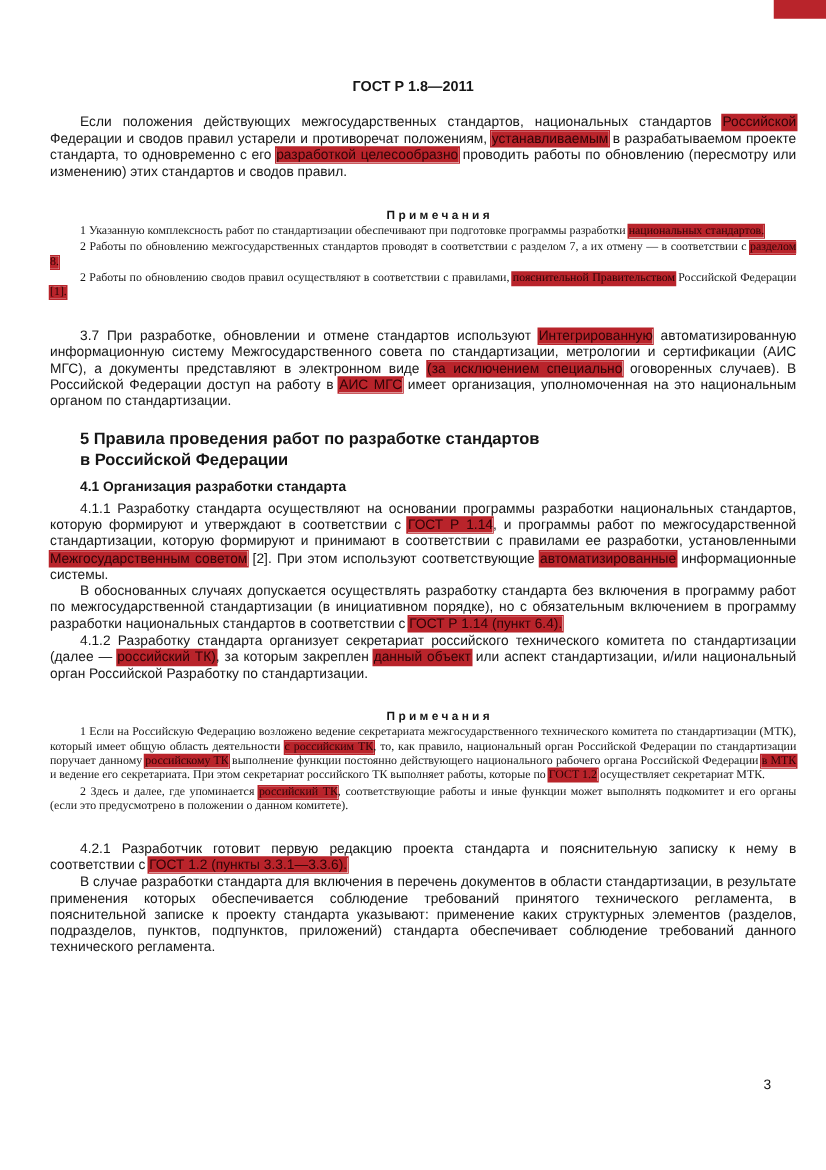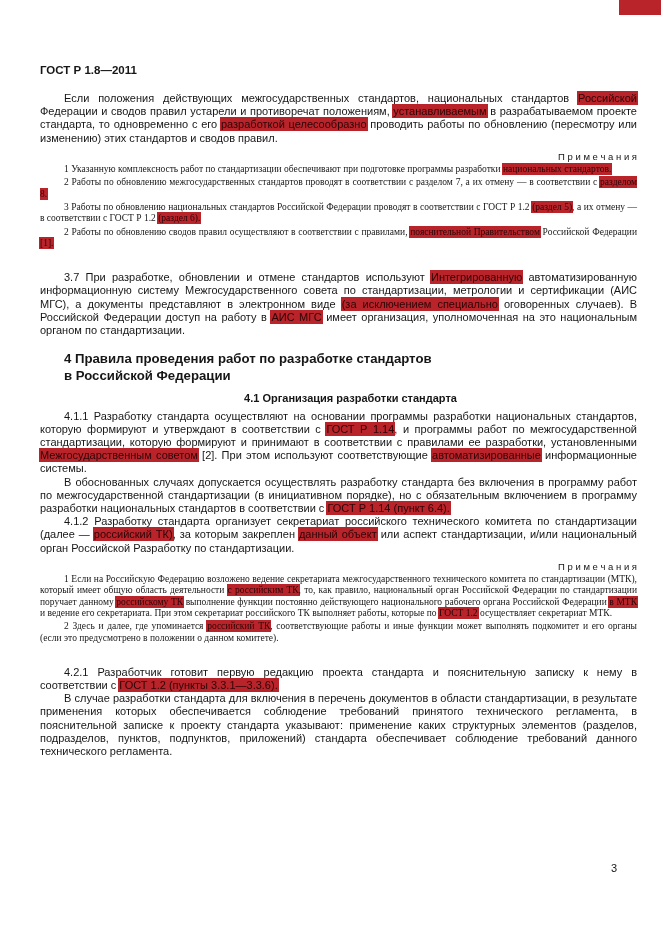--- a/index.html
+++ b/index.html
@@ -16,40 +16,41 @@
     overflow: hidden;
     box-sizing: border-box;
   }
   .corner-marker {
     position: absolute; top: 0; right: 0;
     width: 42px; height: 15px;
     background: var(--hl, #b9242b);
   }
   .header {
     position: absolute; top: 64px; left: 40px; right: 40px;
-    text-align: left;
+    text-align: center;
     font-weight: bold;
     font-size: 11.5px;
   }
   .content {
     position: absolute; top: 92px; left: 40px; right: 24px;
     text-align: justify;
   }
   p { margin: 0; }
   p.para {
     font-size: 11px;
     line-height: 13.2px;
     text-indent: 24px;
   }
   p.note-title {
     font-size: 9.5px;
     line-height: 11.2px;
-    margin: 6px 0 2px 0;
+    margin: 22px 0 2px 0;
     text-indent: 24px;
-    text-align: right;
+    text-align: center;
+    font-weight: bold;
   }
   p.note {
     font-size: 9.5px;
     line-height: 11.3px;
     margin: 0 0 2px 0;
     text-indent: 24px;
     font-family: Liberation Serif, serif;
   }
   p.note + p.para { margin-top: 22px; }
   p.h1 {
@@ -61,21 +62,21 @@
     white-space: pre-line;
     text-align: left;
   }
   p.h2 {
     font-size: 11px;
     font-weight: bold;
     line-height: 13.5px;
     margin: 7px 0 4px 0;
     padding-left: 46px;
     text-indent: -22px;
-    text-align: center;
+    text-align: left;
   }
   .hl {
     background: var(--hl, #b9242b);
     color: #2e0406;
     box-shadow: 0 0 0 1px var(--hl, #b9242b);
   }
   .page-number {
     position: absolute; right: 44px; bottom: 62px;
     font-size: 11px;
   }
@@ -84,24 +85,23 @@
 <body>
 
 <div class="page">
   <div class="corner-marker"></div>
   <div class="header">ГОСТ Р 1.8—2011</div>
   <div class="content">
       <p class="para"><span>Если положения действующих межгосударственных стандартов, национальных стандартов </span><span class="hl">Российской</span><span> Федерации и сводов правил устарели и противоречат положениям, </span><span class="hl">устанавливаемым</span><span> в разрабатываемом проекте стандарта, то одновременно с его </span><span class="hl">разработкой целесообразно</span><span> проводить работы по обновлению (пересмотру или изменению) этих стандартов и сводов правил.</span></p>
       <p class="note-title"><span>П р и м е ч а н и я</span></p>
       <p class="note"><span>1 Указанную комплексность работ по стандартизации обеспечивают при подготовке программы разработки </span><span class="hl">национальных стандартов.</span></p>
       <p class="note"><span>2 Работы по обновлению межгосударственных стандартов проводят в соответствии с разделом 7, а их отмену — в соответствии с </span><span class="hl">разделом 8.</span></p>
-      <p class="note"><span>3 Работы по обновлению национальных стандартов Российской Федерации проводят в соответствии с ГОСТ Р 1.2 </span><span class="hl">(раздел 5)</span><span>, а их отмену — в соответствии с ГОСТ Р 1.2 </span><span class="hl">(раздел 6).</span></p>
       <p class="note"><span>2 Работы по обновлению сводов правил осуществляют в соответствии с правилами, </span><span class="hl">пояснительной Правительством</span><span> Российской Федерации </span><span class="hl">[1].</span></p>
       <p class="para"><span>3.7 При разработке, обновлении и отмене стандартов используют </span><span class="hl">Интегрированную</span><span> автоматизированную информационную систему Межгосударственного совета по стандартизации, метрологии и сертификации (АИС МГС), а документы представляют в электронном виде </span><span class="hl">(за исключением специально</span><span> оговоренных случаев). В Российской Федерации доступ на работу в </span><span class="hl">АИС МГС</span><span> имеет организация, уполномоченная на это национальным органом по стандартизации.</span></p>
-      <p class="h1"><span>4 Правила проведения работ по разработке стандартов
+      <p class="h1"><span>5 Правила проведения работ по разработке стандартов
 в Российской Федерации</span></p>
       <p class="h2"><span>4.1 Организация разработки стандарта</span></p>
       <p class="para"><span>4.1.1 Разработку стандарта осуществляют на основании программы разработки национальных стандартов, которую формируют и утверждают в соответствии с </span><span class="hl">ГОСТ Р 1.14</span><span>, и программы работ по межгосударственной стандартизации, которую формируют и принимают в соответствии с правилами ее разработки, установленными </span><span class="hl">Межгосударственным советом</span><span> [2]. При этом используют соответствующие </span><span class="hl">автоматизированные</span><span> информационные системы.</span></p>
       <p class="para"><span>В обоснованных случаях допускается осуществлять разработку стандарта без включения в программу работ по межгосударственной стандартизации (в инициативном порядке), но с обязательным включением в программу разработки национальных стандартов в соответствии с </span><span class="hl">ГОСТ Р 1.14 (пункт 6.4).</span></p>
       <p class="para"><span>4.1.2 Разработку стандарта организует секретариат российского технического комитета по стандартизации (далее — </span><span class="hl">российский ТК)</span><span>, за которым закреплен </span><span class="hl">данный объект</span><span> или аспект стандартизации, и/или национальный орган Российской Разработку по стандартизации.</span></p>
       <p class="note-title"><span>П р и м е ч а н и я</span></p>
       <p class="note"><span>1 Если на Российскую Федерацию возложено ведение секретариата межгосударственного технического комитета по стандартизации (МТК), который имеет общую область деятельности </span><span class="hl">с российским ТК</span><span>, то, как правило, национальный орган Российской Федерации по стандартизации поручает данному </span><span class="hl">российскому ТК</span><span> выполнение функции постоянно действующего национального рабочего органа Российской Федерации </span><span class="hl">в МТК</span><span> и ведение его секретариата. При этом секретариат российского ТК выполняет работы, которые по </span><span class="hl">ГОСТ 1.2</span><span> осуществляет секретариат МТК.</span></p>
       <p class="note"><span>2 Здесь и далее, где упоминается </span><span class="hl">российский ТК</span><span>, соответствующие работы и иные функции может выполнять подкомитет и его органы (если это предусмотрено в положении о данном комитете).</span></p>
       <p class="para"><span>4.2.1 Разработчик готовит первую редакцию проекта стандарта и пояснительную записку к нему в соответствии с </span><span class="hl">ГОСТ 1.2 (пункты 3.3.1—3.3.6).</span></p>
       <p class="para"><span>В случае разработки стандарта для включения в перечень документов в области стандартизации, в результате применения которых обеспечивается соблюдение требований принятого технического регламента, в пояснительной записке к проекту стандарта указывают: применение каких структурных элементов (разделов, подразделов, пунктов, подпунктов, приложений) стандарта обеспечивает соблюдение требований данного технического регламента.</span></p>

